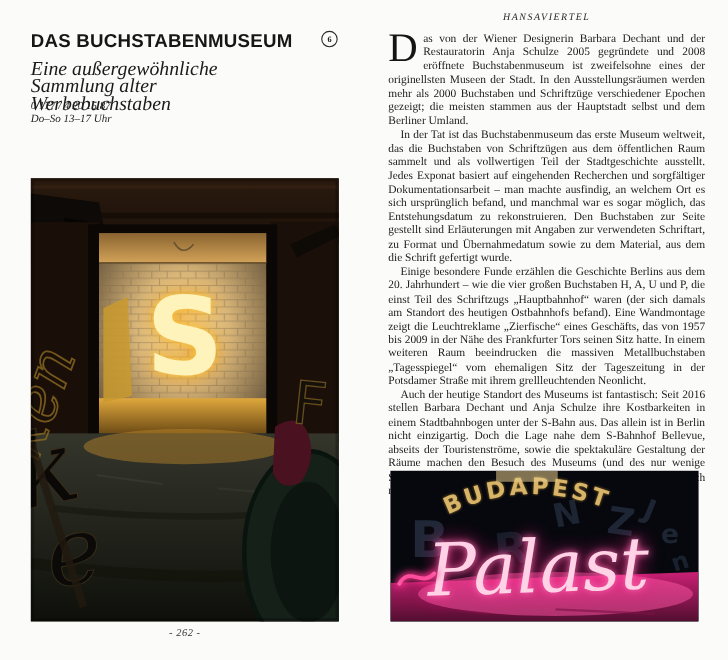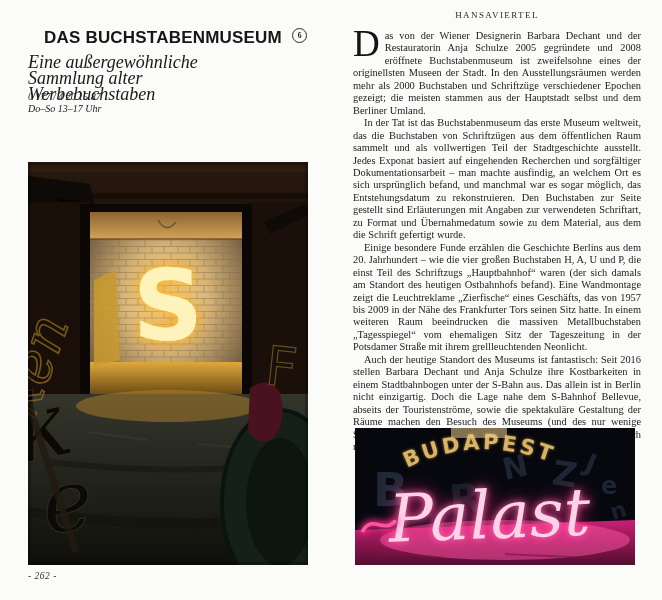--- a/index.html
+++ b/index.html
@@ -10,48 +10,48 @@
     color:#1c1c1c;
   }
   .page{position:absolute;top:0;height:600px;}
   #page-left{left:28px;width:280px;}
   #page-right{left:353px;width:288px;}
 
   
   .title-row{position:absolute;top:28px;left:0;width:280px;height:20px;}
   .book-title{
     font-family:"Liberation Sans", sans-serif;font-weight:700;
-    font-size:17px;letter-spacing:.2px;color:#161616;white-space:nowrap;margin-left:16px;
+    font-size:17px;letter-spacing:.2px;color:#161616;white-space:nowrap;
   }
   .badge{
     position:absolute;right:1px;top:0;width:13px;height:13px;
     border:1.2px solid #2b2b2b;border-radius:50%;
     display:flex;align-items:center;justify-content:center;
     font-family:"Liberation Serif", serif;font-size:7.5px;font-weight:700;color:#222;
   }
   .subtitle{
     position:absolute;top:54px;left:0;width:215px;
     font-size:18px;font-weight:400;font-style:italic;line-height:16px;color:#1a1a1a;
   }
   .contact{
     position:absolute;top:91px;left:0;width:280px;
     font-size:10px;font-style:italic;line-height:11.6px;color:#222;
   }
   .photo-frame-left{
     position:absolute;top:162px;left:0;width:280px;height:403px;overflow:hidden;background:#1a1008;
   }
   .pagenum{
-    position:absolute;top:571px;left:0;width:100%;
+    position:absolute;top:571px;left:0;width:100%;text-align:center;
     font-size:9.5px;font-style:italic;color:#333;letter-spacing:.5px;
   }
 
   
   .section-header{
     position:absolute;top:10px;left:0;width:100%;text-align:center;
-    font-size:9px;letter-spacing:1.4px;color:#2a2a2a;
+    font-size:9px;font-style:italic;letter-spacing:1.4px;color:#2a2a2a;
   }
   .body-text{
     position:absolute;top:30px;left:0;width:288px;
     font-size:10.4px;line-height:12.45px;text-align:justify;color:#1b1b1b;
   }
   .body-text p{margin:0;padding:0;}
   .body-text p.indent{text-indent:11px;}
   .dropcap{
     float:left;
     font-size:37px;line-height:26px;

